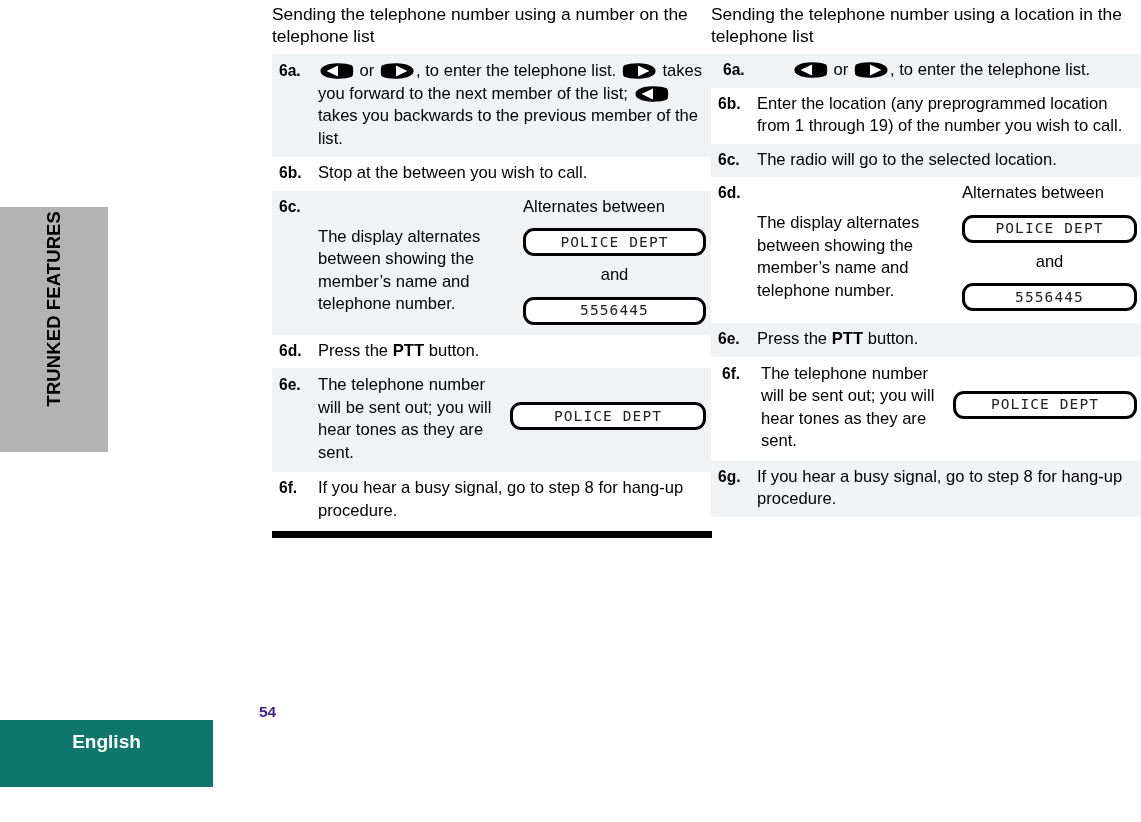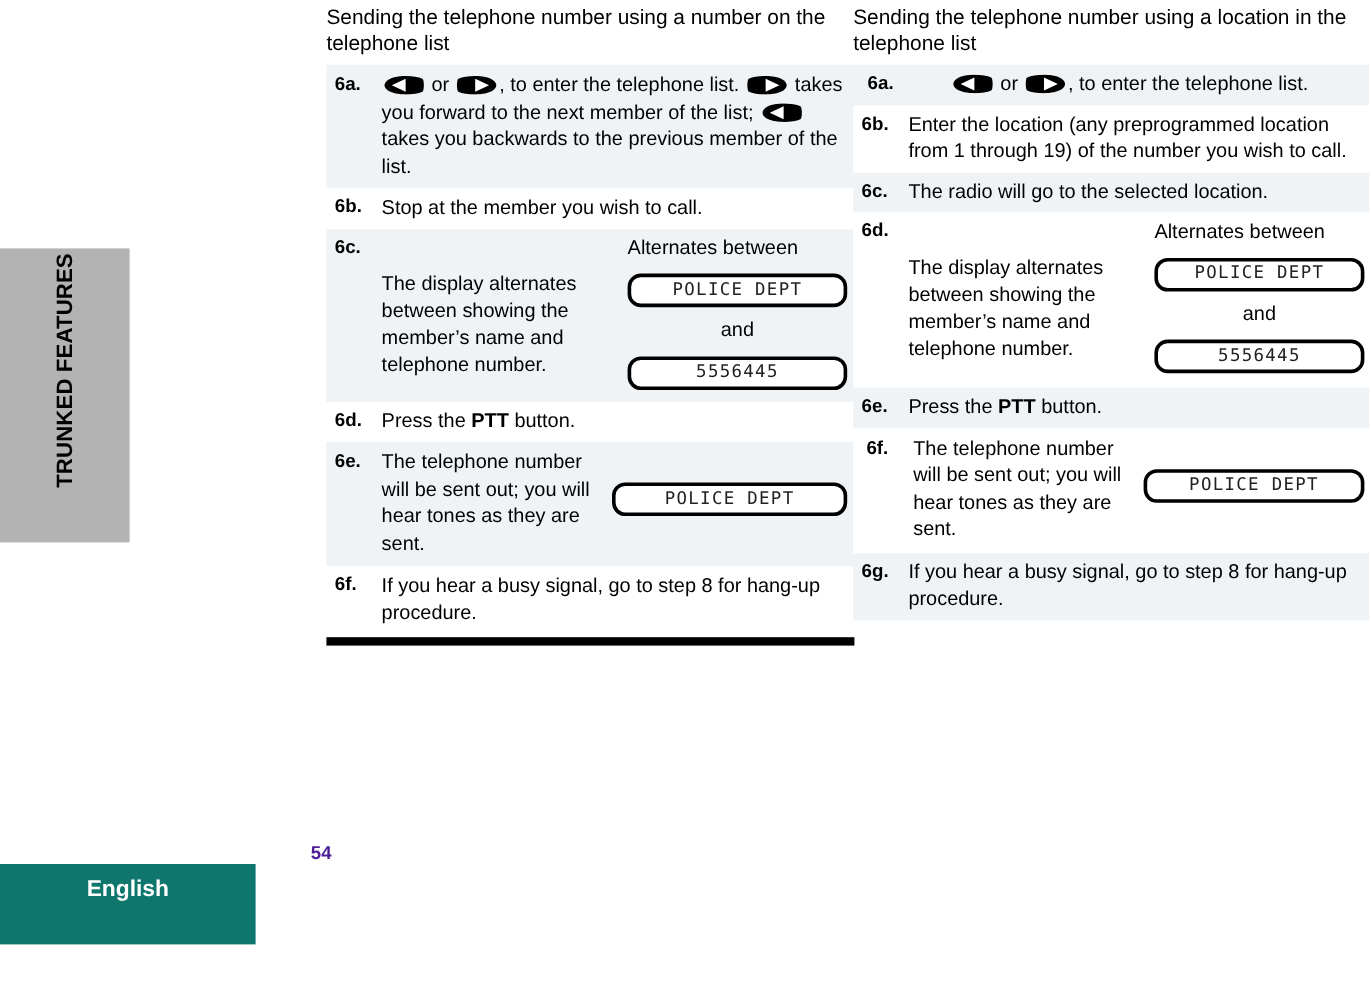--- a/index.html
+++ b/index.html
@@ -228,21 +228,21 @@
               <path d="M27.5 8 L16 2.6 L16 13.4 Z" fill="#fff"></path>
             </svg></span><span> takes you forward to the next member of the list; </span><span class="navkey"><svg width="35" height="16" viewBox="0 0 35 16">
               <path d="M33 2.6 C34.6 3.4 34.6 12.6 33 13.4 C26 16.6 10 16.6 4 12.2 C0.6 9.6 0.6 6.4 4 3.8 C10 -0.6 26 -0.6 33 2.6 Z" fill="#000"></path>
               <path d="M7.5 8 L19 2.6 L19 13.4 Z" fill="#fff"></path>
             </svg></span><span> takes you backwards to the previous member of the list.</span>
       </div>
     </div>
 
     <div class="step-row pad-v-s">
       <div class="step-num">6b.</div>
-      <div class="step-body">Stop at the member you wish to call.</div>
+      <div class="step-body">Stop at the between you wish to call.</div>
     </div>
 
     <div class="step-row tint" style="padding-top:5px;padding-bottom:10px;">
       <div class="step-num">6c.</div>
       <div class="step-body">
         <div class="split">
           <div class="split-text" style="padding-top:30px;">The display alternates between showing the member’s name and telephone number.</div>
           <div class="split-disp">
             <div class="alt-caption">Alternates between</div>
             <div class="lcd" style="margin-top:10px;">

